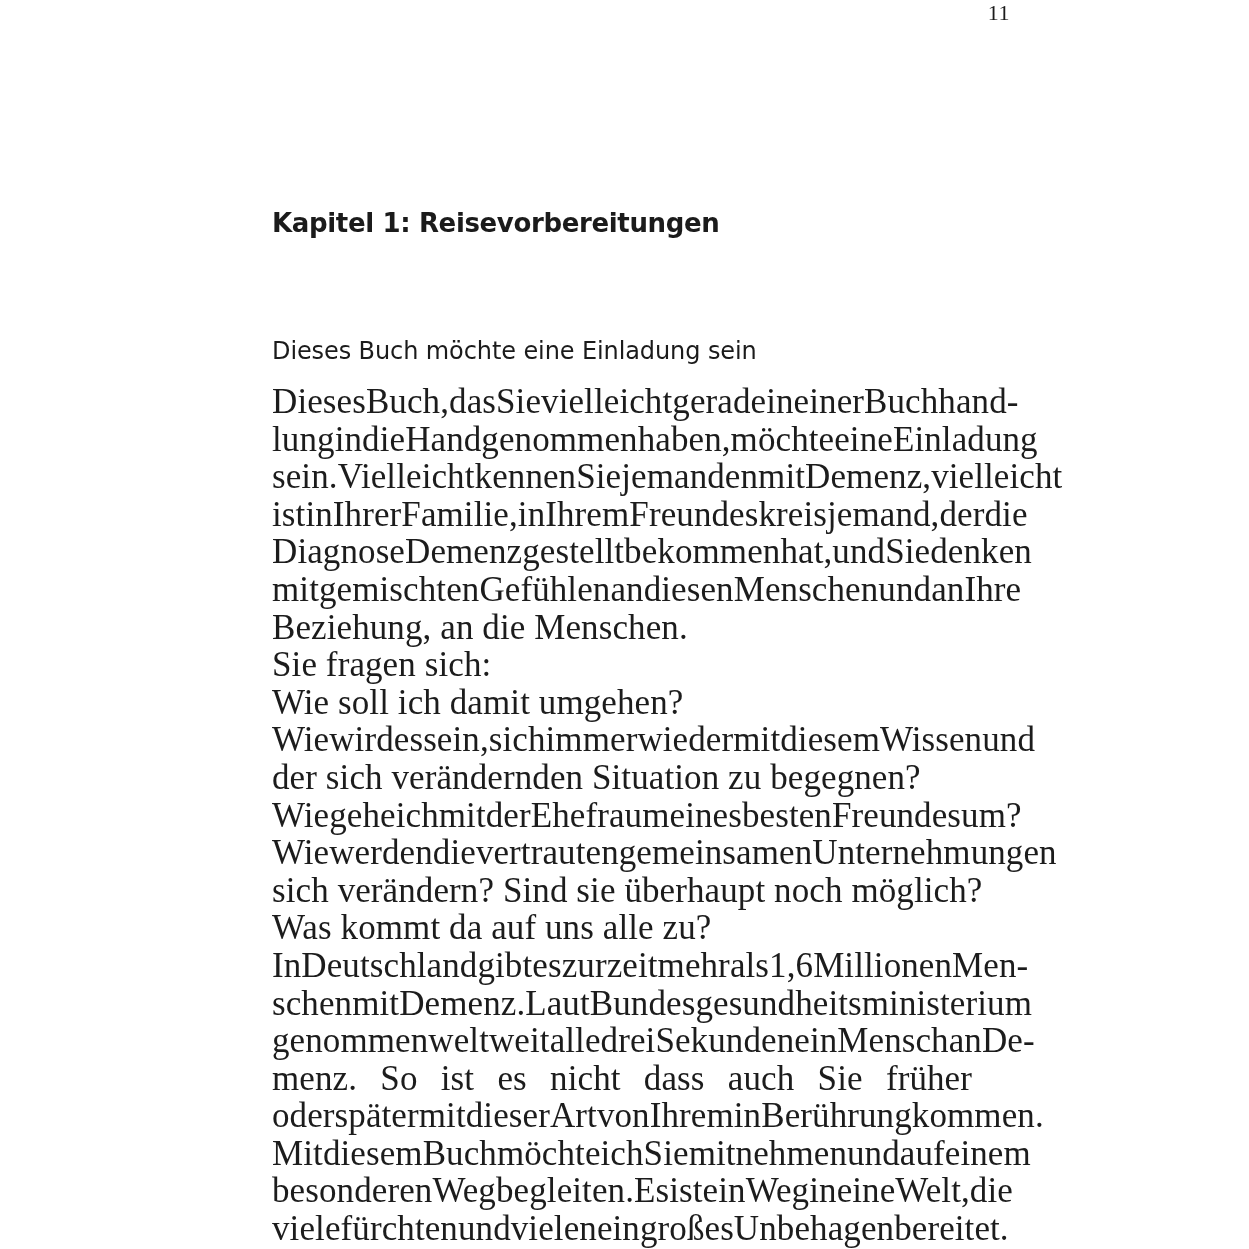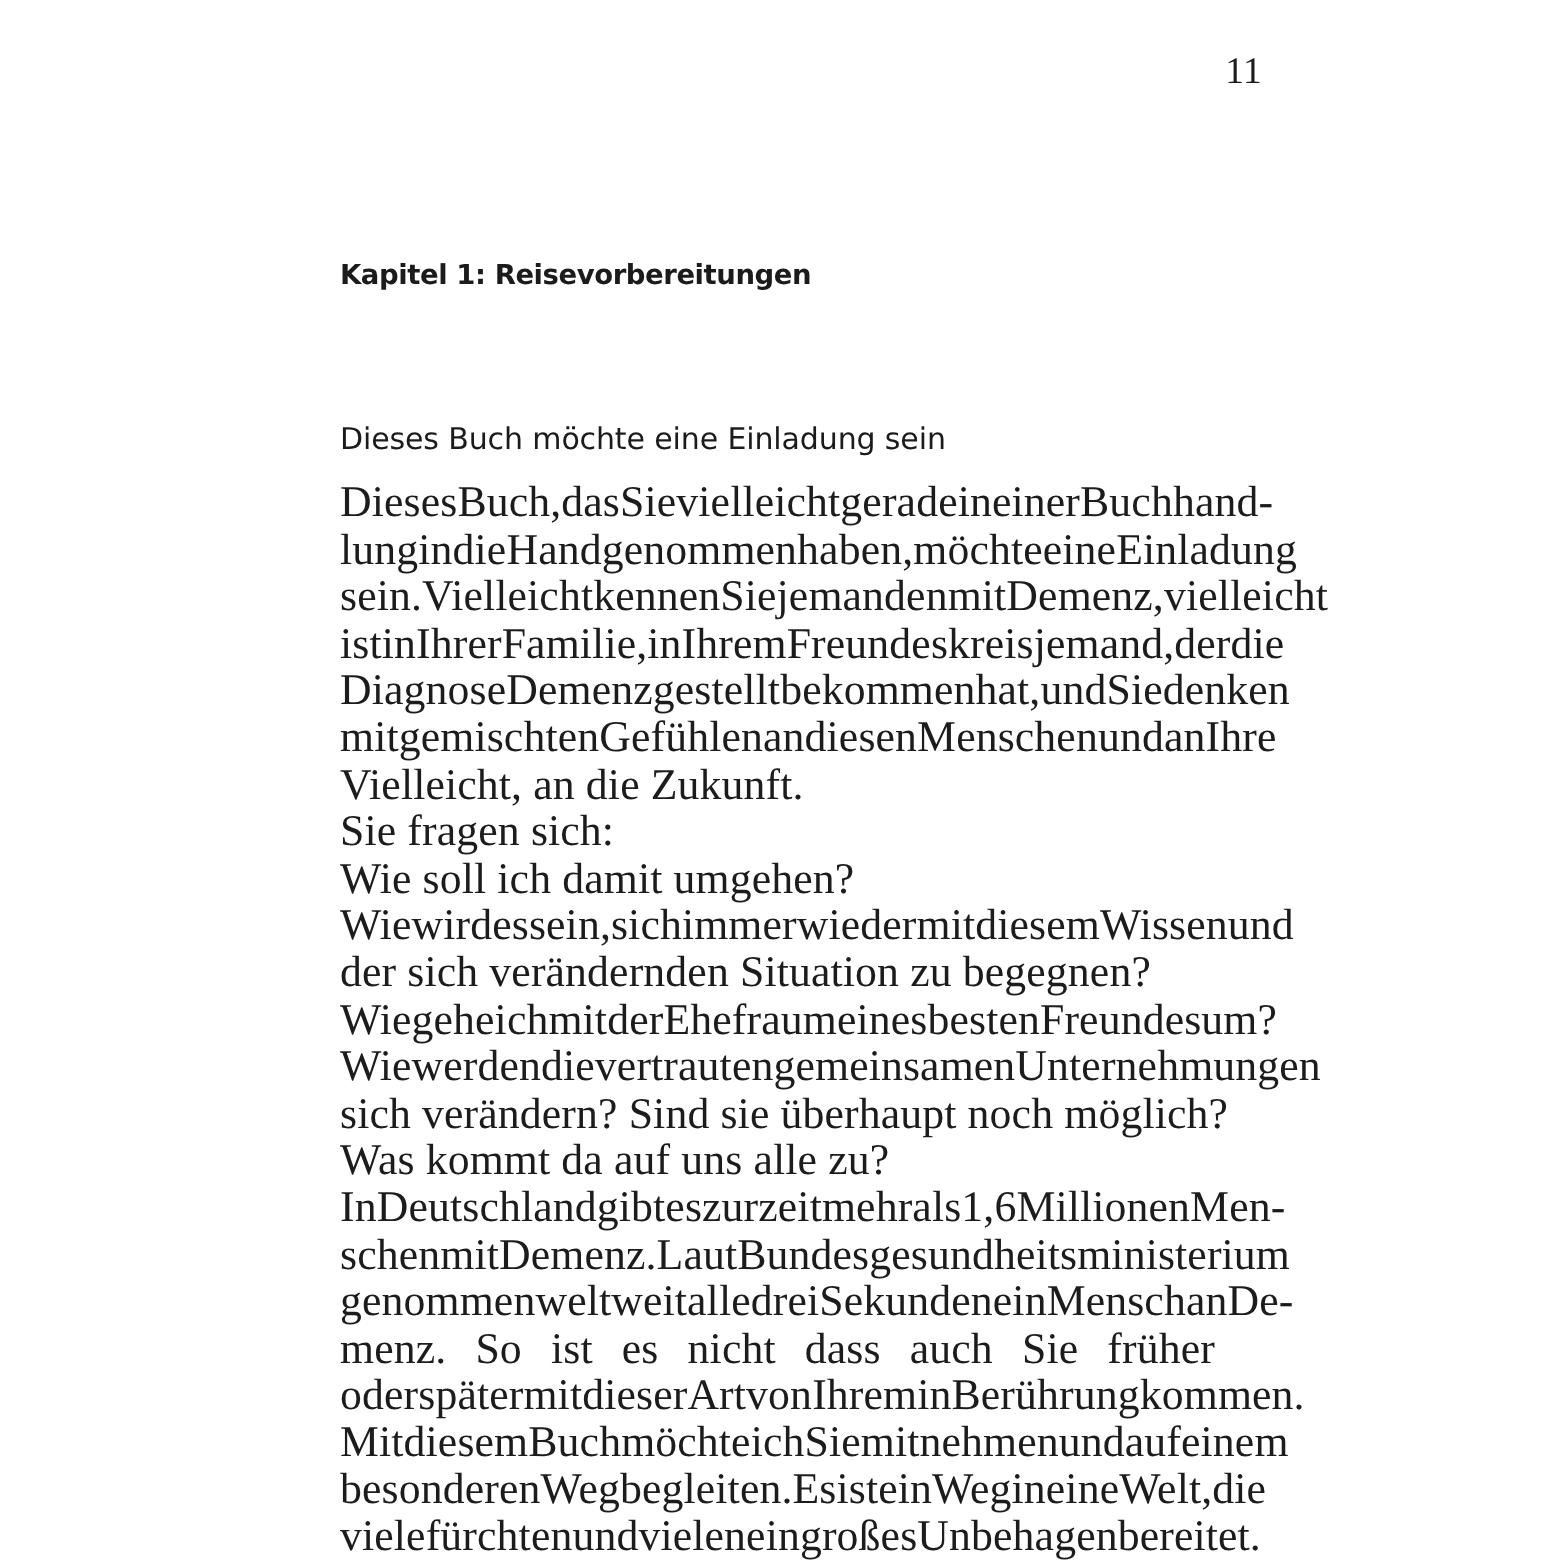--- a/index.html
+++ b/index.html
@@ -19,44 +19,43 @@
   }
 
   
   .folio {
     position: absolute;
     top: 2px;
     left: 0;
     width: 1010px;
     text-align: right;
     font-family: "Liberation Serif", "DejaVu Serif", serif;
-    font-size: 30px;
+    font-size: 22px;
     line-height: 1;
     color: #1c1c1c;
     letter-spacing: 0.5px;
-    margin-top: 40px;
   }
 
   
   .textblock {
     position: absolute;
     left: 272px;
     top: 0;
     width: 700px;
   }
 
   
   .chapter-title {
     position: absolute;
     left: 0;
     top: 186px;
     width: 700px;
     font-family: "DejaVu Sans", "Liberation Sans", sans-serif;
     font-weight: bold;
-    font-size: 22px;
+    font-size: 26px;
     line-height: 40px;
     letter-spacing: -0.35px;
     color: #1b1b1b;
     white-space: nowrap;
   }
 
   
   .section-title {
     position: absolute;
     left: 0;
@@ -173,21 +172,21 @@
           <span>mit</span>
           <span>gemischten</span>
           <span>Gefühlen</span>
           <span>an</span>
           <span>diesen</span>
           <span>Menschen</span>
           <span>und</span>
           <span>an</span>
           <span>Ihre</span>
         </div>
-        <div class="line rag">Vielleicht, an die Zukunft.</div>
+        <div class="line rag">Beziehung, an die Menschen.</div>
         <div class="line rag">Sie fragen sich:</div>
         <div class="line rag">Wie soll ich damit umgehen?</div>
         <div class="line just">
           <span>Wie</span>
           <span>wird</span>
           <span>es</span>
           <span>sein,</span>
           <span>sich</span>
           <span>immer</span>
           <span>wieder</span>

